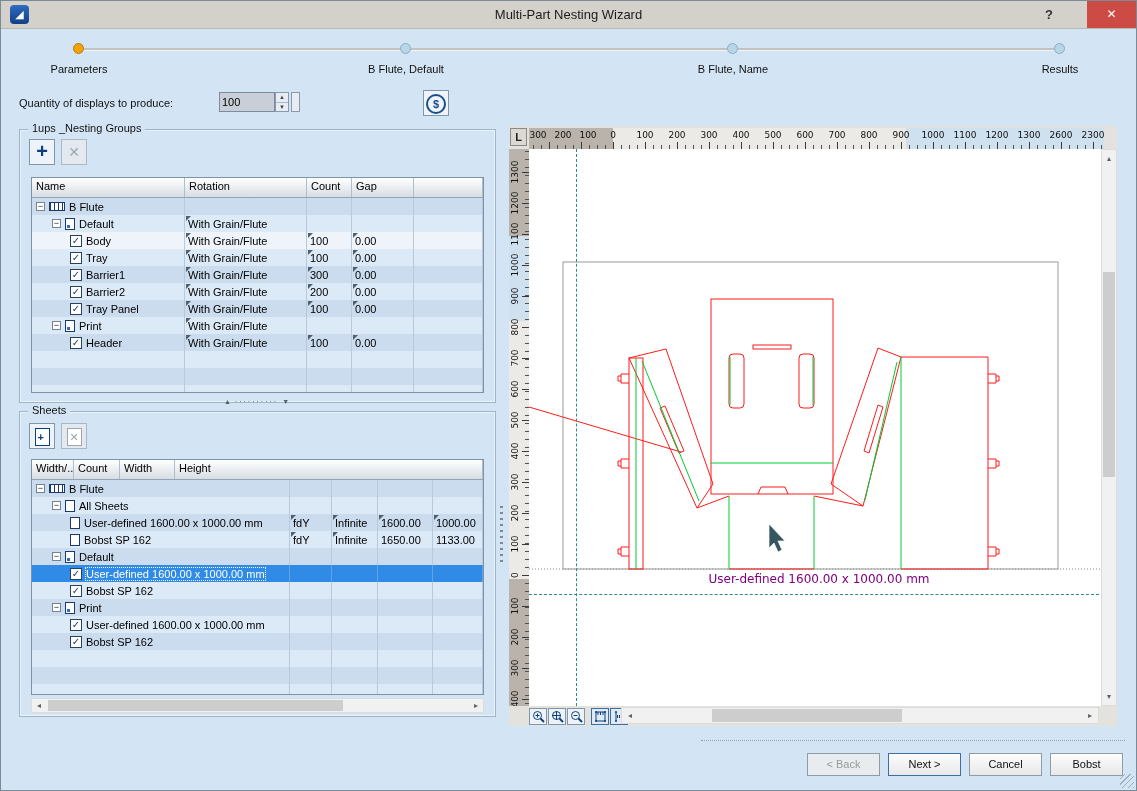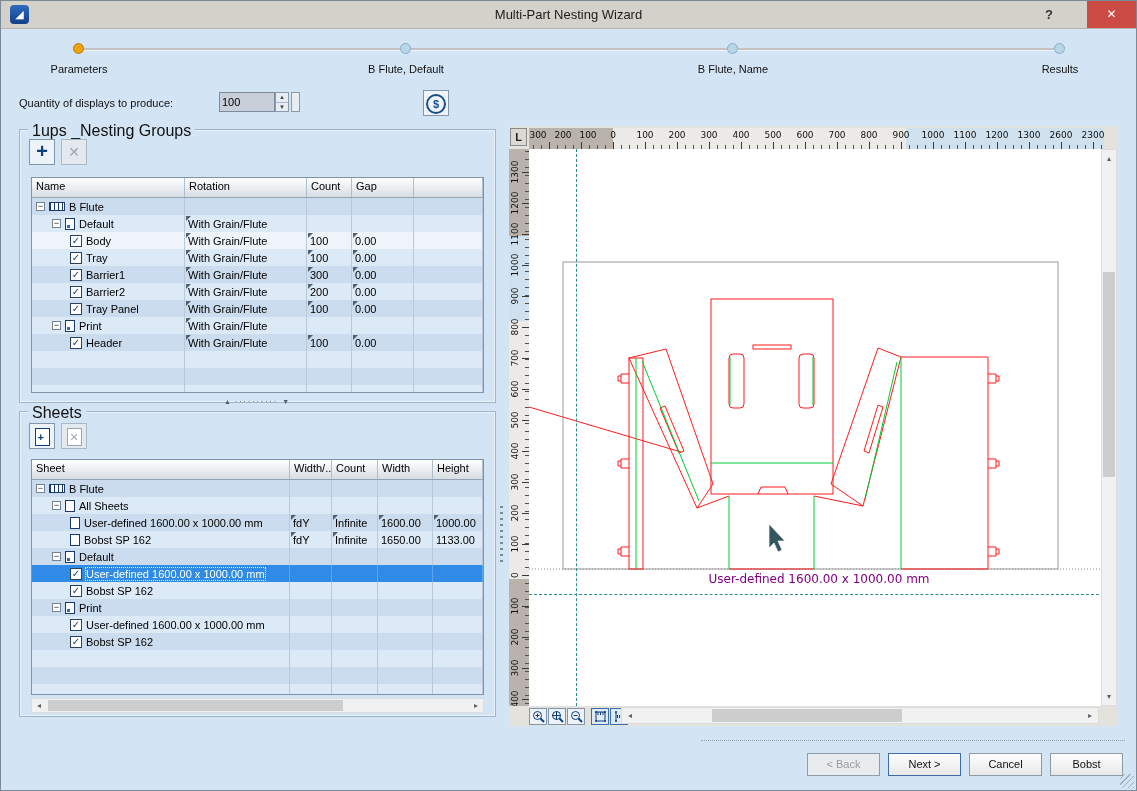--- a/index.html
+++ b/index.html
@@ -21,21 +21,21 @@
   .spinwrap{position:absolute;left:218px;top:91px;height:20px;}
   .spinfield{position:absolute;left:0;top:0;width:56px;height:20px;background:#c9cfd8;border:1px solid #7a8c9e;box-sizing:border-box;font-size:11px;padding:0 2px;color:#000;font-family:"Liberation Sans",sans-serif;}
   .spinbtns{position:absolute;left:56px;top:0;width:14px;height:20px;border:1px solid #8a9aab;box-sizing:border-box;background:#e8edf3;}
   .spinbtns div{height:9px;text-align:center;font-size:6px;line-height:9px;color:#444;}
   .spinbtns div:first-child{border-bottom:1px solid #aab8c6;}
   .spinextra{position:absolute;left:72px;top:0;width:9px;height:20px;border:1px solid #8a9aab;box-sizing:border-box;background:#e8edf3;}
   .dollarbtn{position:absolute;left:422px;top:89px;width:26px;height:26px;background:#eef4fa;border:1px solid #7f96ab;box-sizing:border-box;text-align:center;}
   .dollarbtn .circ{display:inline-block;margin-top:3px;width:16px;height:16px;border:2px solid #174f8c;border-radius:50%;font-size:11px;font-weight:bold;color:#174f8c;line-height:16px;}
   
   .gbox{position:absolute;border:1px solid #9fb4c6;box-shadow:inset 0 0 0 1px rgba(255,255,255,.55);}
-  .gtitle{position:absolute;top:-8px;left:8px;background:#d3e4f4;padding:0 4px;font-size:16px;color:#111;}
+  .gtitle{position:absolute;top:-8px;left:8px;background:#d3e4f4;padding:0 4px;font-size:11px;color:#111;}
   .toolbtn{position:absolute;width:26px;height:26px;background:#eef3f9;border:1px solid #7f96ab;box-sizing:border-box;text-align:center;}
   .toolbtn.dis{background:#e3e9ef;border-color:#a9b8c5;}
   .plusglyph{font-size:20px;font-weight:bold;color:#0d3f7e;line-height:23px;}
   .xglyph{font-size:14px;font-weight:bold;color:#9aa8b4;line-height:24px;}
   .pageico{position:relative;display:inline-block;width:13px;height:16px;background:#fff;border:1px solid #0d3f7e;margin-top:4px;}
   .pageico .ov{position:absolute;left:2px;top:3px;font-size:11px;font-weight:bold;color:#0d3f7e;line-height:10px;}
   .pageico.grey{border-color:#9aa8b4;}
   .pageico.grey .ov{color:#9aa8b4;}
   
   .tbl{position:absolute;background:#dcE9f7;border:1px solid #7e93a7;box-sizing:border-box;overflow:hidden;}
@@ -307,21 +307,20 @@
   </div>
 
   <div class="gbox" style="left:18px;top:410px;width:475px;height:304px">
     <div class="gtitle">Sheets</div>
   </div>
   <div class="toolbtn" style="left:28px;top:422px"><span class="pageico"><span class="ov">+</span></span></div>
   <div class="toolbtn dis" style="left:60px;top:422px"><span class="pageico grey"><span class="ov">✕</span></span></div>
 
   <div class="tbl" style="left:30px;top:458px;width:453px;height:236px">
     <div class="thead">
-      <div class="hc" style="width:258px">Sheet</div>
       <div class="hc" style="width:42px">Width/...</div>
       <div class="hc" style="width:46px">Count</div>
       <div class="hc" style="width:55px">Width</div>
       <div class="hc" style="flex:1">Height</div>
     </div>
 
     <div class="trow dk">
       <div class="cell" style="width:258px;padding-left:4px">
           <span class="exp">−</span>
           <span class="flute"></span>

